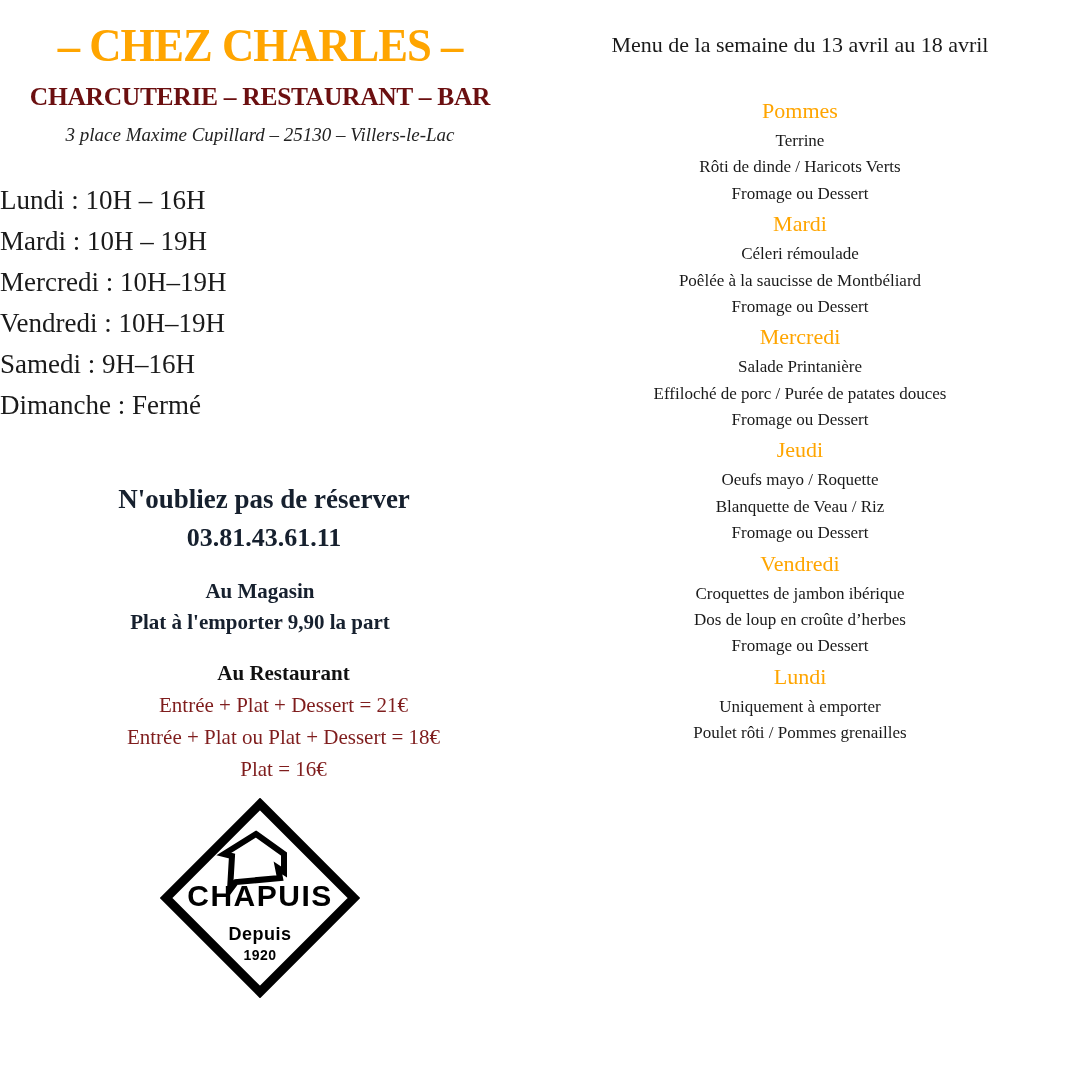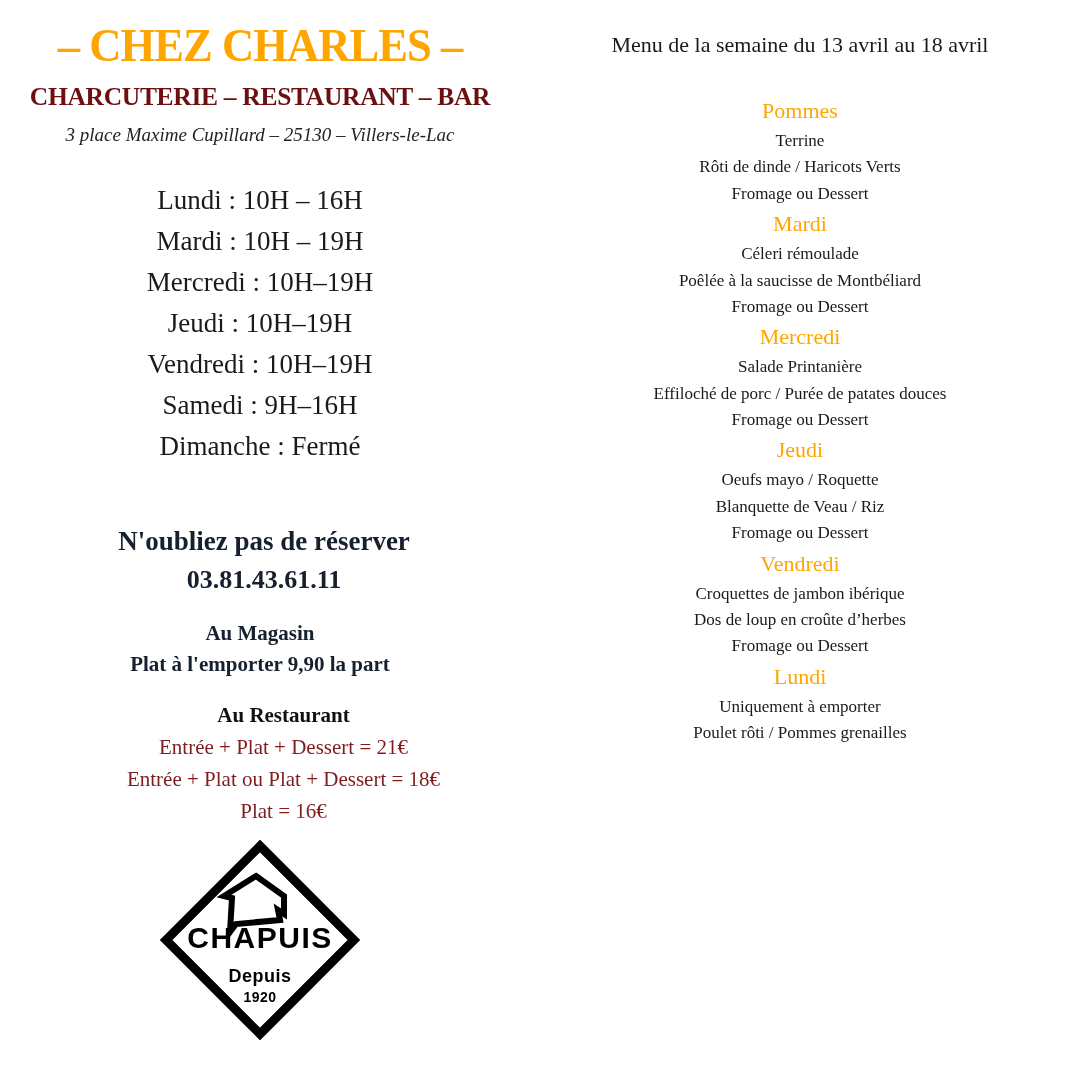--- a/index.html
+++ b/index.html
@@ -52,21 +52,21 @@
     font-size: 19px;
     color: #222222;
     text-align: center;
     margin: 12px 0 0 0;
     white-space: nowrap;
     font-style: italic;
   }
 
   .hours {
     margin: 34px 0 0 0;
-    text-align: center;
+    text-align: left;
   }
   .hours-row {
     font-size: 27px;
     line-height: 1.52;
     color: #1a1a1a;
     white-space: nowrap;
   }
 
   .reserve-block {
     margin: 58px 0 0 8px;
@@ -167,21 +167,20 @@
     <div class="brand-title">– CHEZ CHARLES –</div>
 
     <div class="brand-subtitle">CHARCUTERIE – RESTAURANT – BAR</div>
 
     <div class="brand-address">3 place Maxime Cupillard – 25130 – Villers-le-Lac</div>
 
     <div class="hours">
       <div class="hours-row">Lundi : 10H – 16H</div>
       <div class="hours-row">Mardi : 10H – 19H</div>
       <div class="hours-row">Mercredi : 10H–19H</div>
-      <div class="hours-row">Jeudi : 10H–19H</div>
       <div class="hours-row">Vendredi : 10H–19H</div>
       <div class="hours-row">Samedi : 9H–16H</div>
       <div class="hours-row">Dimanche : Fermé</div>
     </div>
 
     <div class="reserve-block">
       <div class="reserve-title">N'oubliez pas de réserver</div>
       <div class="reserve-phone">03.81.43.61.11</div>
     </div>
 

